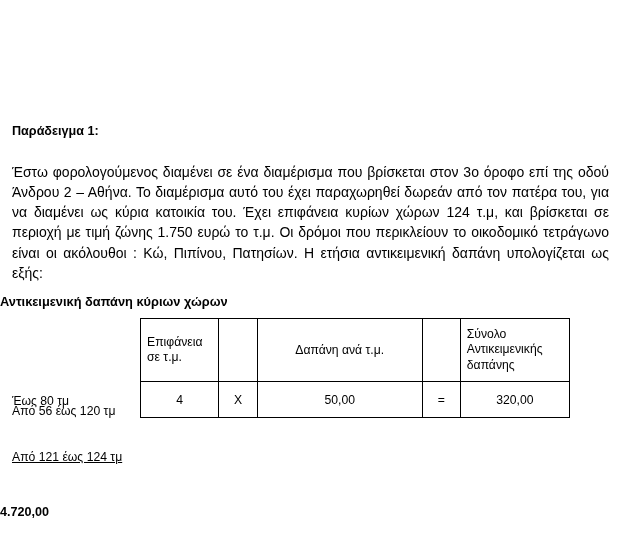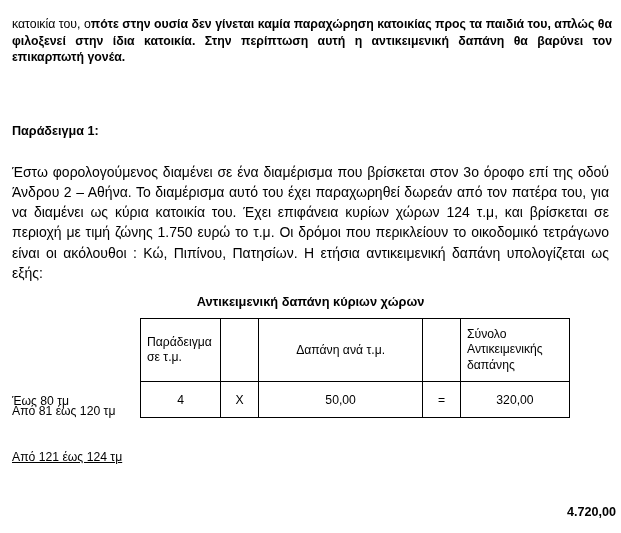--- a/index.html
+++ b/index.html
@@ -55,21 +55,21 @@
     width: 597px;
     font-size: 14px;
     line-height: 1.44;
     text-align: justify;
   }
   .table-title {
     position: absolute;
     left: 0;
     top: 281px;
     width: 621px;
-    text-align: center;
+    text-align: left;
     font-size: 12.8px;
     font-weight: bold;
   }
   .table-wrap {
     position: absolute;
     left: 140px;
     top: 318px;
     width: 430px;
   }
   table.calc {
@@ -133,54 +133,50 @@
     position: absolute;
     left: 0;
     width: 128px;
     line-height: 1.22;
   }
   .grand-total {
     position: absolute;
     left: 0;
     top: 505px;
     width: 576px;
-    text-align: right;
+    text-align: left;
     font-size: 12.6px;
     font-weight: bold;
-    margin-left: 40px;
   }
 </style>
 </head>
 <body>
 
 <div class="page">
 
-  <p class="intro">
-    <span>κατοικία του, ο</span><span class="bold">πότε στην ουσία δεν γίνεται καμία παραχώρηση κατοικίας προς τα παιδιά του, απλώς θα φιλοξενεί στην ίδια κατοικία. Στην περίπτωση αυτή η αντικειμενική δαπάνη θα βαρύνει τον επικαρπωτή γονέα.</span>
-  </p>
 
 
   <h2 class="example-title">Παράδειγμα 1:</h2>
 
   <p class="body-para">Έστω φορολογούμενος διαμένει σε ένα διαμέρισμα που βρίσκεται στον 3ο όροφο επί της οδού Άνδρου 2 – Αθήνα. Το διαμέρισμα αυτό του έχει παραχωρηθεί δωρεάν από τον πατέρα του, για να διαμένει ως κύρια κατοικία του. Έχει επιφάνεια κυρίων χώρων 124 τ.μ, και βρίσκεται σε περιοχή με τιμή ζώνης 1.750 ευρώ το τ.μ. Οι δρόμοι που περικλείουν το οικοδομικό τετράγωνο είναι οι ακόλουθοι : Κώ, Πιπίνου, Πατησίων. Η ετήσια αντικειμενική δαπάνη υπολογίζεται ως εξής:</p>
 
   <h3 class="table-title">Αντικειμενική δαπάνη κύριων χώρων</h3>
 
   <div class="row-labels">
     <div class="row-label" style="top:76px;">Έως 80 τμ</div>
-    <div class="row-label" style="top:86px;">Από 81 έως 120 τμ</div>
+    <div class="row-label" style="top:86px;">Από 56 έως 120 τμ</div>
     <div class="row-label" style="top:132px;text-decoration:underline;">Από 121 έως 124 τμ</div>
   </div>
 
   <div class="table-wrap">
     <table class="calc">
       <tbody>
         <tr class="header-row">
           <td class="c-area">
-            <div class="hdr-area">Παράδειγμα σε τ.μ.</div>
+            <div class="hdr-area">Επιφάνεια σε τ.μ.</div>
           </td>
           <td class="c-op"></td>
           <td class="c-rate">Δαπάνη ανά τ.μ.</td>
           <td class="c-eq"></td>
           <td class="c-total">
             <div class="hdr-total">Σύνολο Αντικειμενικής δαπάνης</div>
           </td>
         </tr>
         <tr class="data-row">
           <td class="c-area">4</td>

